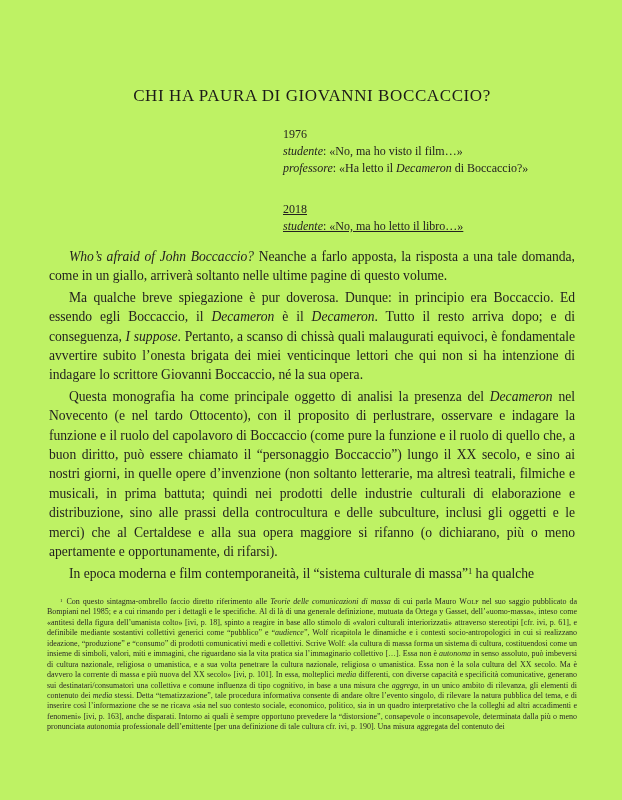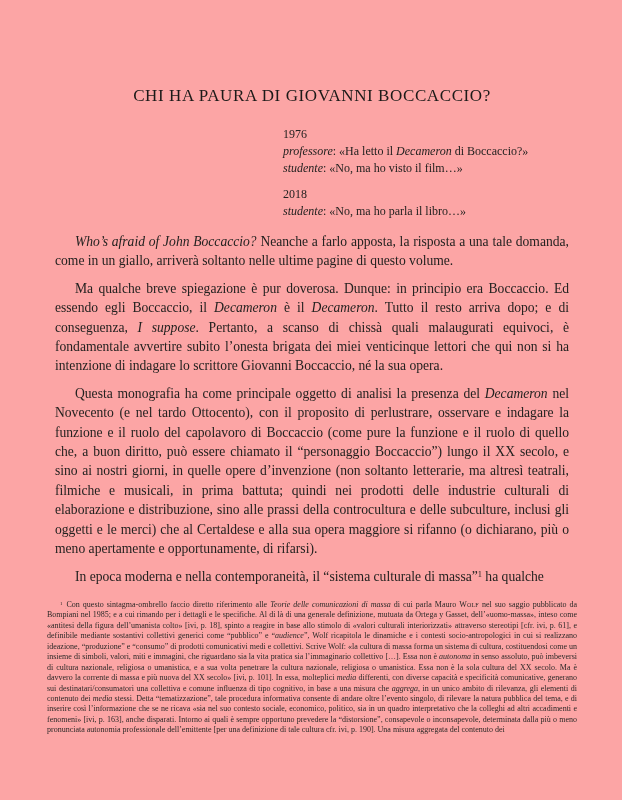--- a/index.html
+++ b/index.html
@@ -8,46 +8,46 @@
     width: 622px; height: 800px;
     background: #fefefe;
     font-family: "Liberation Serif", "DejaVu Serif", serif;
     color: #242220;
   }
   .page {
     position: relative;
     width: 622px; height: 800px;
     padding: 86px 45px 0 47px;
     overflow: hidden;
-    background: #fca5a5;
+    background: #bef264;
   }
   .title {
     margin: 0 0 20px 0;
     font-size: 17px;
     font-weight: normal;
     text-align: center;
     letter-spacing: 0.6px;
     color: #1c1a18;
     white-space: nowrap;
   }
   .epigraphs {
     margin-left: 236px;
     margin-bottom: 12px;
     font-size: 12px;
     line-height: 17.2px;
   }
-  .epigraph + .epigraph { margin-top: 8px; }
+  .epigraph + .epigraph { margin-top: 23px; text-decoration: underline; }
   .epigraph p { margin: 0; }
   .body-text {
     font-size: 13.6px;
     line-height: 19.4px;
     text-align: justify;
     hyphens: auto;
   }
-  .para { margin: 8px; text-indent: 20px; }
+  .para { margin: 2px; text-indent: 20px; }
   .footnote {
     margin-top: 14px;
     font-size: 8px;
     line-height: 10.45px;
     text-align: justify;
     color: #2b2927;
   }
   .fn-para { margin: 0; text-indent: 13px; }
   i { font-style: italic; }
   sup {
@@ -62,33 +62,33 @@
 </head>
 <body>
 
 <main class="page">
 
   <h1 class="title">CHI HA PAURA DI GIOVANNI BOCCACCIO?</h1>
 
   <section class="epigraphs">
     <div class="epigraph">
       <p>1976</p>
+      <p><i>studente</i><span>: «No, ma ho visto il film…»</span></p>
       <p><i>professore</i><span>: «Ha letto il </span><i>Decameron</i><span> di Boccaccio?»</span></p>
-      <p><i>studente</i><span>: «No, ma ho visto il film…»</span></p>
     </div>
     <div class="epigraph">
       <p>2018</p>
-      <p><i>studente</i><span>: «No, ma ho parla il libro…»</span></p>
+      <p><i>studente</i><span>: «No, ma ho letto il libro…»</span></p>
     </div>
   </section>
 
   <section class="body-text">
     <p class="para"><i>Who’s afraid of John Boccaccio?</i><span> Neanche a farlo apposta, la risposta a una tale domanda, come in un giallo, arriverà soltanto nelle ultime pagine di questo volume.</span></p>
     <p class="para"><span>Ma qualche breve spiegazione è pur doverosa. Dunque: in principio era Boccaccio. Ed essendo egli Boccaccio, il </span><i>Decameron</i><span> è il </span><i>Decameron</i><span>. Tutto il resto arriva dopo; e di conseguenza, </span><i>I suppose</i><span>. Pertanto, a scanso di chissà quali malaugurati equivoci, è fondamentale avvertire subito l’onesta brigata dei miei venticinque lettori che qui non si ha intenzione di indagare lo scrittore Giovanni Boccaccio, né la sua opera.</span></p>
     <p class="para"><span>Questa monografia ha come principale oggetto di analisi la presenza del </span><i>Decameron</i><span> nel Novecento (e nel tardo Ottocento), con il proposito di perlustrare, osservare e indagare la funzione e il ruolo del capolavoro di Boccaccio (come pure la funzione e il ruolo di quello che, a buon diritto, può essere chiamato il “personaggio Boccaccio”) lungo il XX secolo, e sino ai nostri giorni, in quelle opere d’invenzione (non soltanto letterarie, ma altresì teatrali, filmiche e musicali, in prima battuta; quindi nei prodotti delle industrie culturali di elaborazione e distribuzione, sino alle prassi della controcultura e delle subculture, inclusi gli oggetti e le merci) che al Certaldese e alla sua opera maggiore si rifanno (o dichiarano, più o meno apertamente e opportunamente, di rifarsi).</span></p>
-    <p class="para"><span>In epoca moderna e nella contemporaneità, il “sistema culturale di massa”</span><sup>1</sup><span> ha qualche</span></p>
+    <p class="para"><span>In epoca moderna e film contemporaneità, il “sistema culturale di massa”</span><sup>1</sup><span> ha qualche</span></p>
   </section>
 
   <section class="footnote">
     <p class="fn-para"><sup>1</sup><span> Con questo sintagma-ombrello faccio diretto riferimento alle </span><i>Teorie delle comunicazioni di massa</i><span> di cui parla Mauro </span><span class="sc">Wolf</span><span> nel suo saggio pubblicato da Bompiani nel 1985; e a cui rimando per i dettagli e le specifiche. Al di là di una generale definizione, mutuata da Ortega y Gasset, dell’«uomo-massa», inteso come «antitesi della figura dell’umanista colto» [ivi, p. 18], spinto a reagire in base allo stimolo di «valori culturali interiorizzati» attraverso stereotipi [cfr. ivi, p. 61], e definibile mediante sostantivi collettivi generici come “pubblico” e “</span><i>audience</i><span>”, Wolf ricapitola le dinamiche e i contesti socio-antropologici in cui si realizzano ideazione, “produzione” e “consumo” di prodotti comunicativi medi e collettivi. Scrive Wolf: «la cultura di massa forma un sistema di cultura, costituendosi come un insieme di simboli, valori, miti e immagini, che riguardano sia la vita pratica sia l’immaginario collettivo […]. Essa non è </span><i>autonoma</i><span> in senso assoluto, può imbeversi di cultura nazionale, religiosa o umanistica, e a sua volta penetrare la cultura nazionale, religiosa o umanistica. Essa non è la sola cultura del XX secolo. Ma è davvero la corrente di massa e più nuova del XX secolo» [ivi, p. 101]. In essa, molteplici </span><i>media</i><span> differenti, con diverse capacità e specificità comunicative, generano sui destinatari/consumatori una collettiva e comune influenza di tipo cognitivo, in base a una misura che </span><i>aggrega</i><span>, in un unico ambito di rilevanza, gli elementi di contenuto dei </span><i>media</i><span> stessi. Detta “tematizzazione”, tale procedura informativa consente di andare oltre l’evento singolo, di rilevare la natura pubblica del tema, e di inserire così l’informazione che se ne ricava «sia nel suo contesto sociale, economico, politico, sia in un quadro interpretativo che la colleghi ad altri accadimenti e fenomeni» [ivi, p. 163], anche disparati. Intorno ai quali è sempre opportuno prevedere la “distorsione”, consapevole o inconsapevole, determinata dalla più o meno pronunciata autonomia professionale dell’emittente [per una definizione di tale cultura cfr. ivi, p. 190]. Una misura aggregata del contenuto dei</span></p>
   </section>
 
 </main>
 
 </body></html>

